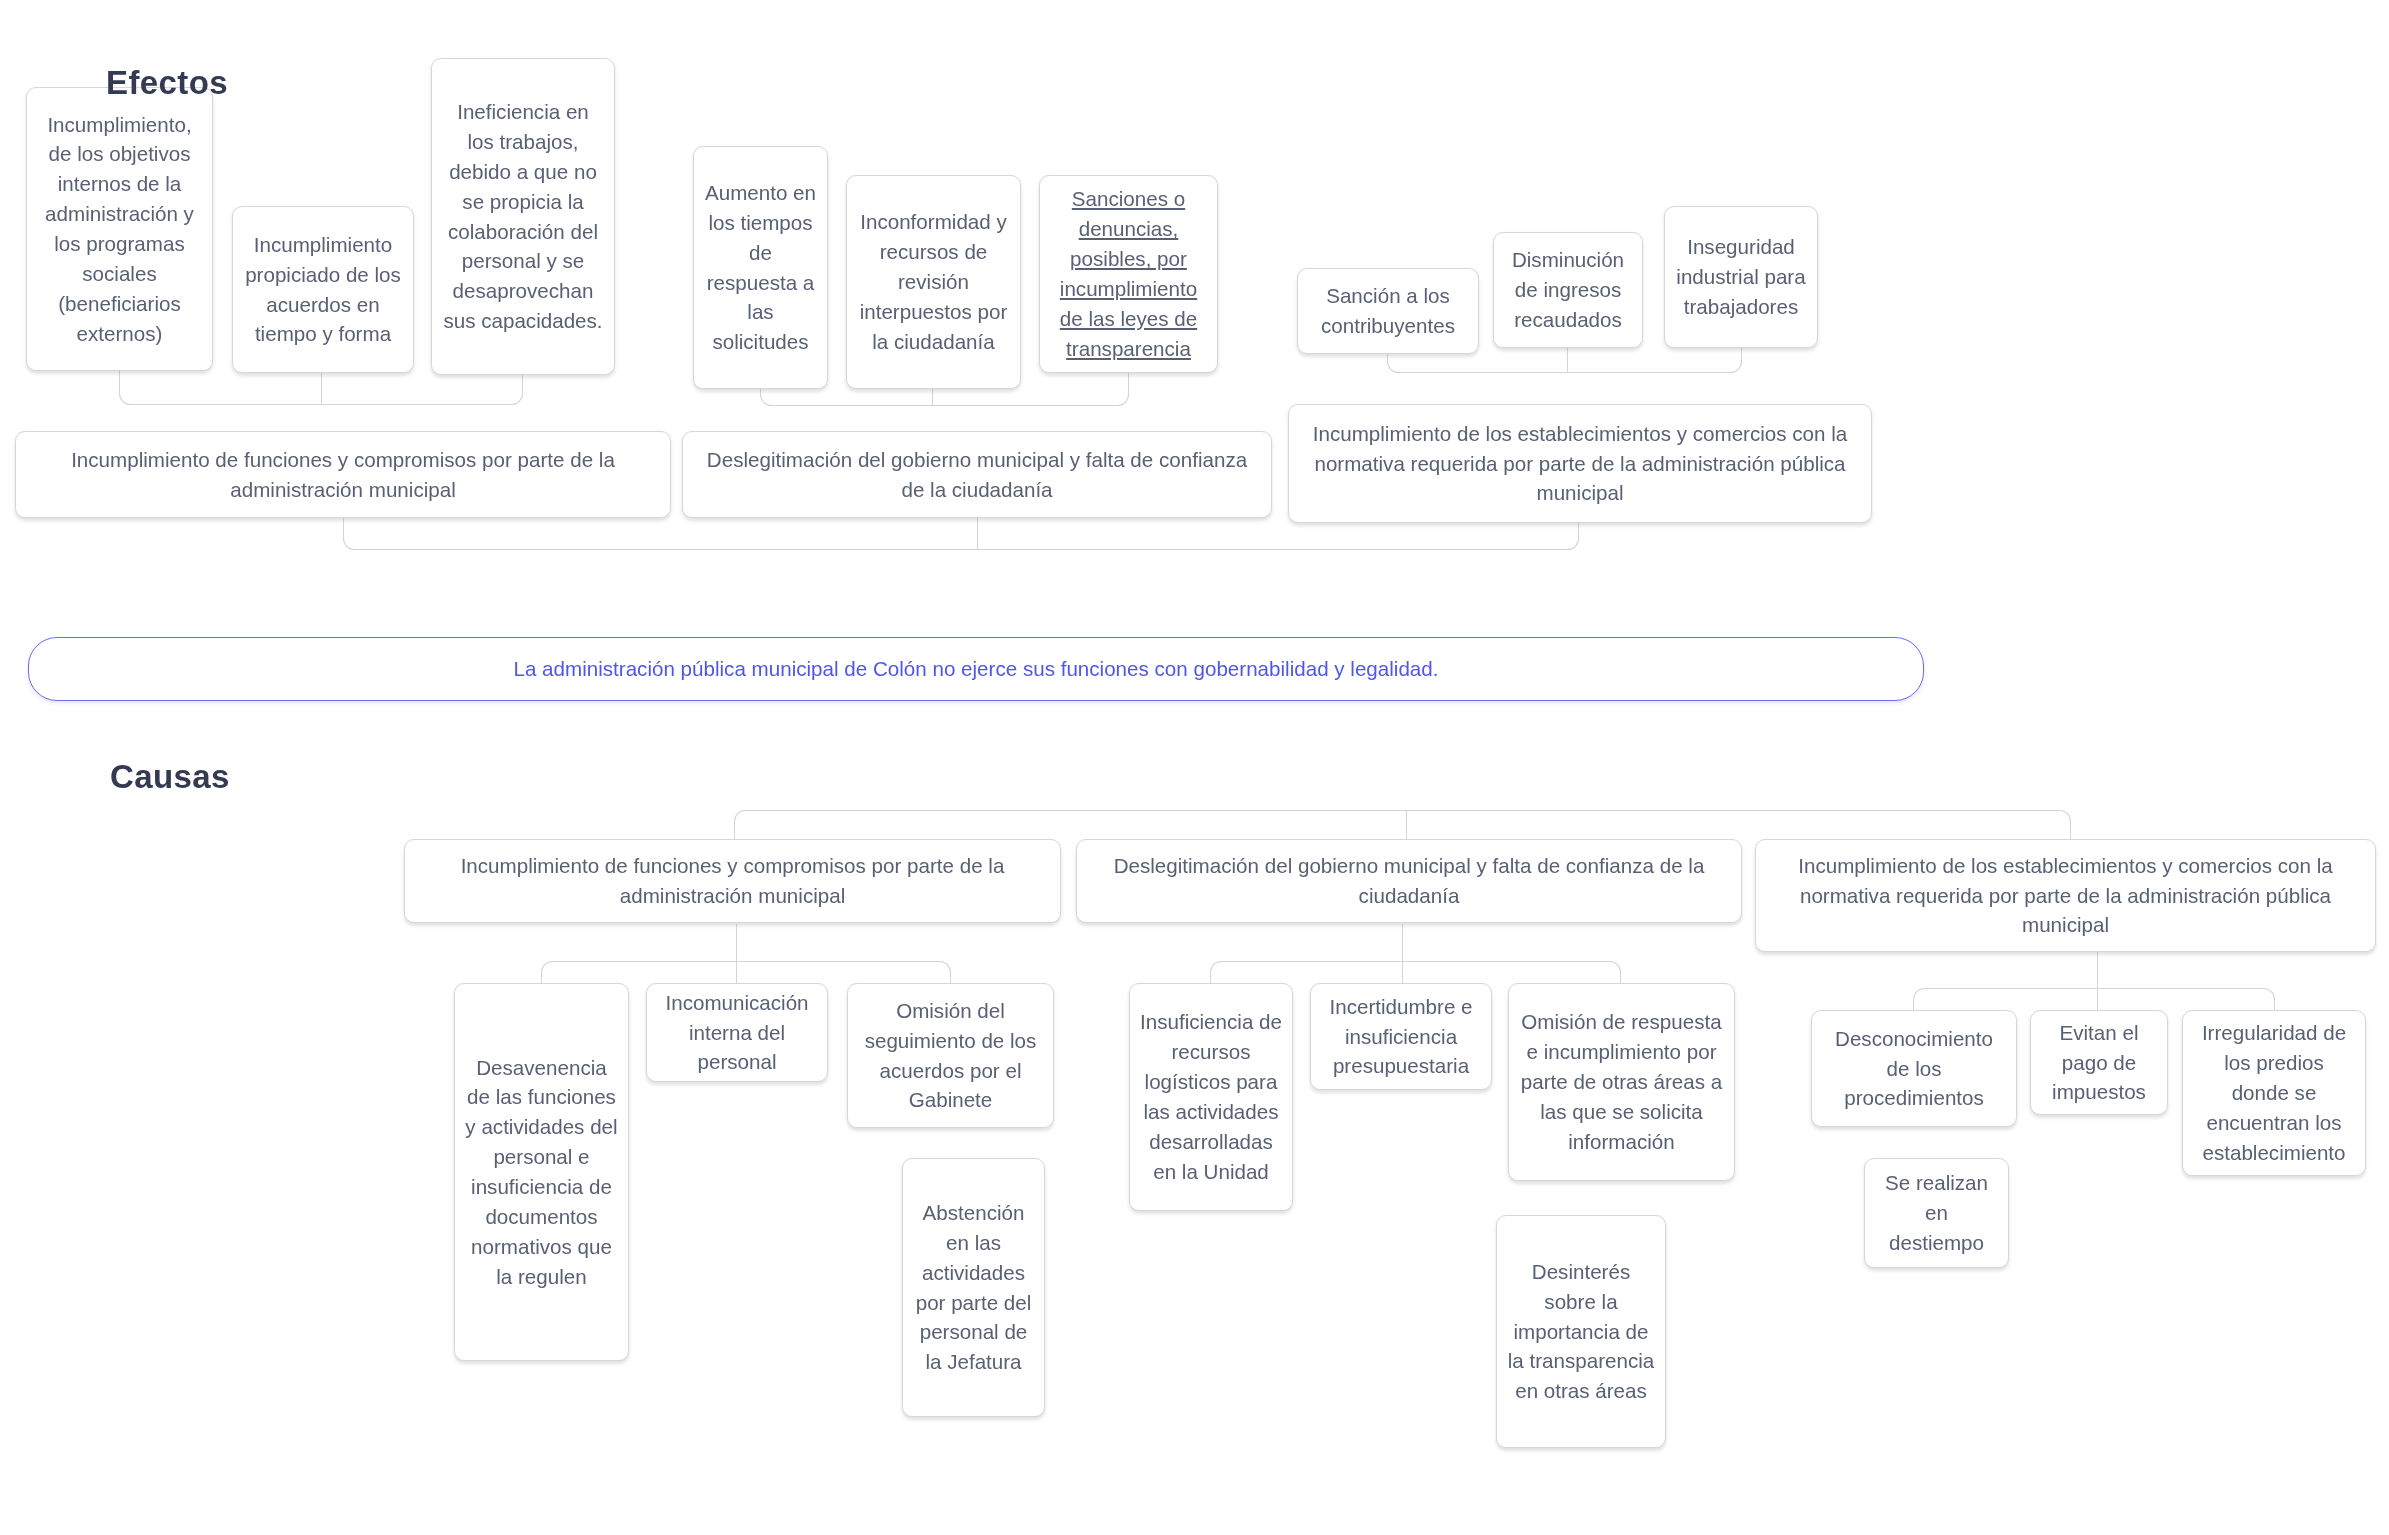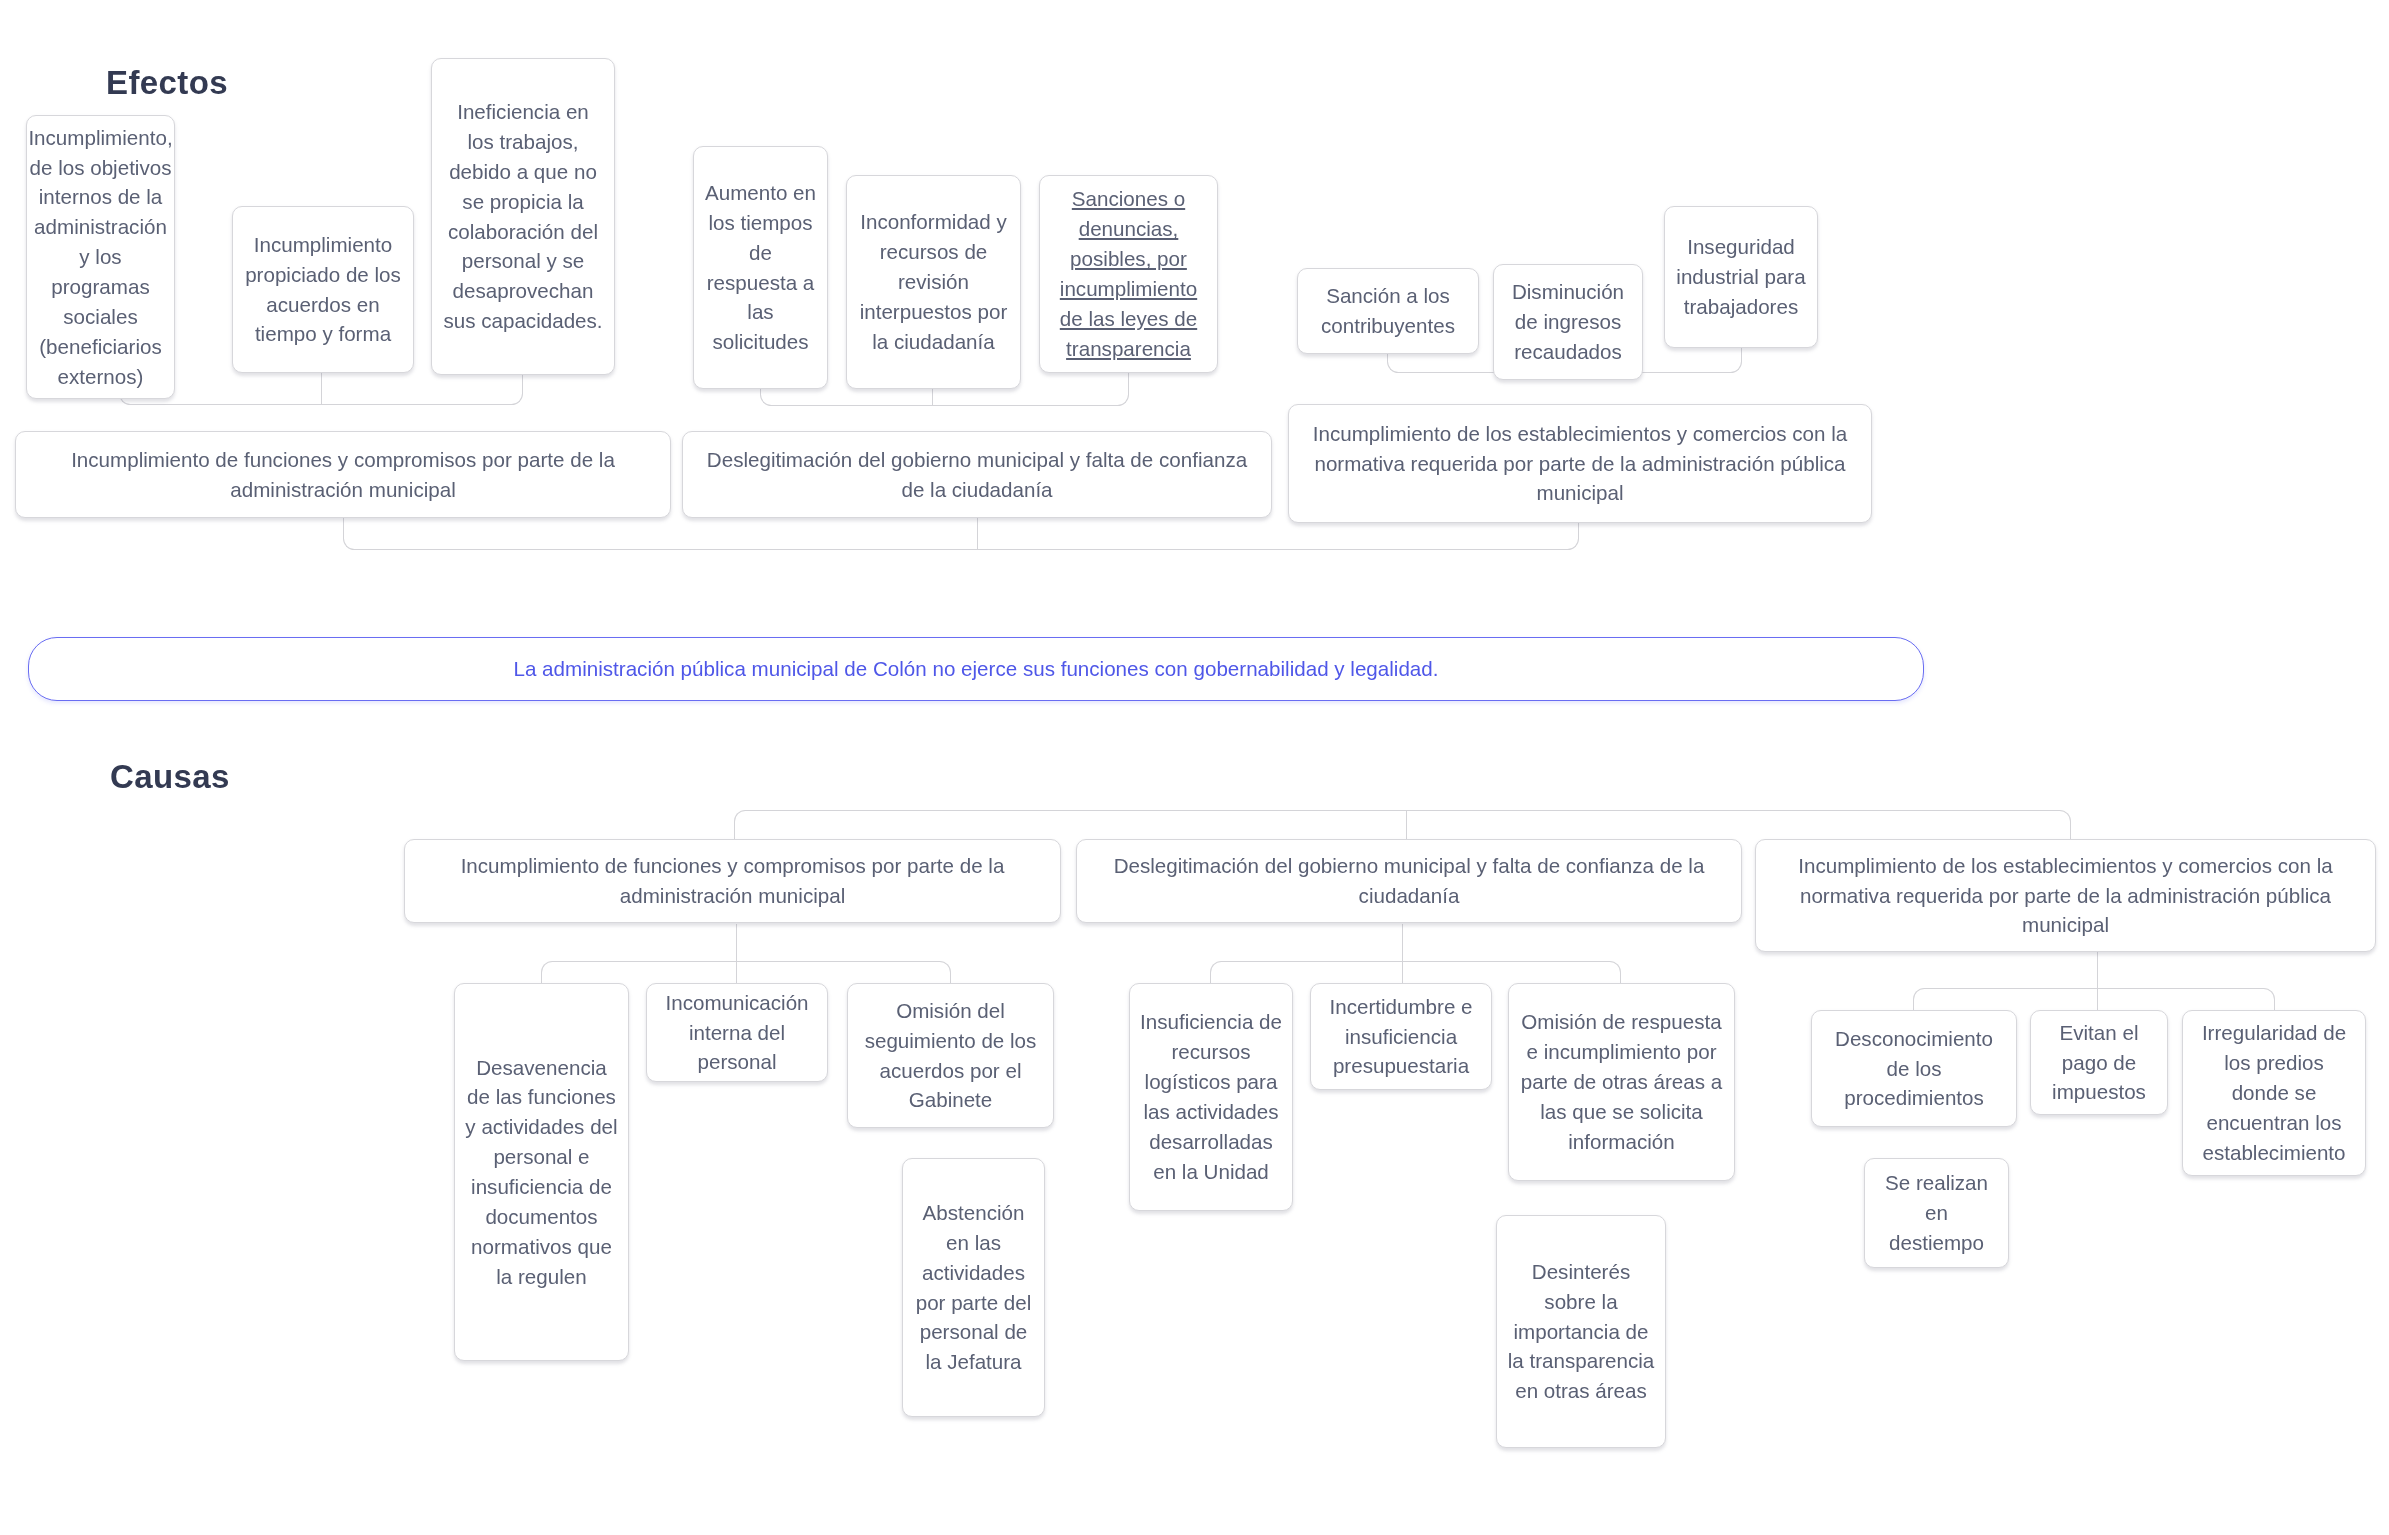--- a/index.html
+++ b/index.html
@@ -99,28 +99,28 @@
 
   <div class="bracket up" style="left:1210px;top:961px;width:411px;height:27px;"></div>
   <div class="vline" style="left:1402px;top:924px;height:65px;"></div>
 
   <div class="bracket up" style="left:1913px;top:988px;width:362px;height:25.5px;"></div>
   <div class="vline" style="left:2097px;top:952px;height:62px;"></div>
 
   <div class="section-title" style="left:106px;top:64px;">Efectos</div>
   <div class="section-title" style="left:110px;top:758px;">Causas</div>
 
-  <div class="node" style="left:26px;top:87px;width:149px;height:284px;margin-top:28px;">Incumplimiento, de los objetivos internos de la administración y los programas sociales (beneficiarios externos)</div>
+  <div class="node" style="left:26px;top:87px;width:187px;height:284px;">Incumplimiento, de los objetivos internos de la administración y los programas sociales (beneficiarios externos)</div>
   <div class="node" style="left:232px;top:206px;width:182px;height:167px;">Incumplimiento propiciado de los acuerdos en tiempo y forma</div>
   <div class="node" style="left:431px;top:58px;width:184px;height:317px;">Ineficiencia en los trabajos, debido a que no se propicia la colaboración del personal y se desaprovechan sus capacidades.</div>
   <div class="node" style="left:693px;top:146px;width:135px;height:243px;">Aumento en los tiempos de respuesta a las solicitudes</div>
   <div class="node" style="left:846px;top:175px;width:175px;height:214px;">Inconformidad y recursos de revisión interpuestos por la ciudadanía</div>
   <div class="node" style="left:1039px;top:175px;width:179px;height:198px;text-decoration:underline;">Sanciones o denuncias, posibles, por incumplimiento de las leyes de transparencia</div>
   <div class="node" style="left:1297px;top:262px;width:182px;height:86px;margin-top:6px;">Sanción a los contribuyentes</div>
-  <div class="node" style="left:1493px;top:232px;width:150px;height:116px;margin-top:32px;">Disminución de ingresos recaudados</div>
+  <div class="node" style="left:1493px;top:232px;width:150px;height:116px;">Disminución de ingresos recaudados</div>
   <div class="node" style="left:1664px;top:206px;width:154px;height:142px;">Inseguridad industrial para trabajadores</div>
 
   <div class="node" style="left:15px;top:431px;width:656px;height:87px;">Incumplimiento de funciones y compromisos por parte de la administración municipal</div>
   <div class="node" style="left:682px;top:431px;width:590px;height:87px;">Deslegitimación del gobierno municipal y falta de confianza de la ciudadanía</div>
   <div class="node" style="left:1288px;top:404px;width:584px;height:119px;">Incumplimiento de los establecimientos y comercios con la normativa requerida por parte de la administración pública municipal</div>
 
   <div class="node central" style="left:28px;top:637px;width:1896px;height:64px;border-radius:29px;">La administración pública municipal de Colón no ejerce sus funciones con gobernabilidad y legalidad.</div>
 
   <div class="node" style="left:404px;top:839px;width:657px;height:84px;">Incumplimiento de funciones y compromisos por parte de la administración municipal</div>
   <div class="node" style="left:1076px;top:839px;width:666px;height:84px;">Deslegitimación del gobierno municipal y falta de confianza de la ciudadanía</div>

